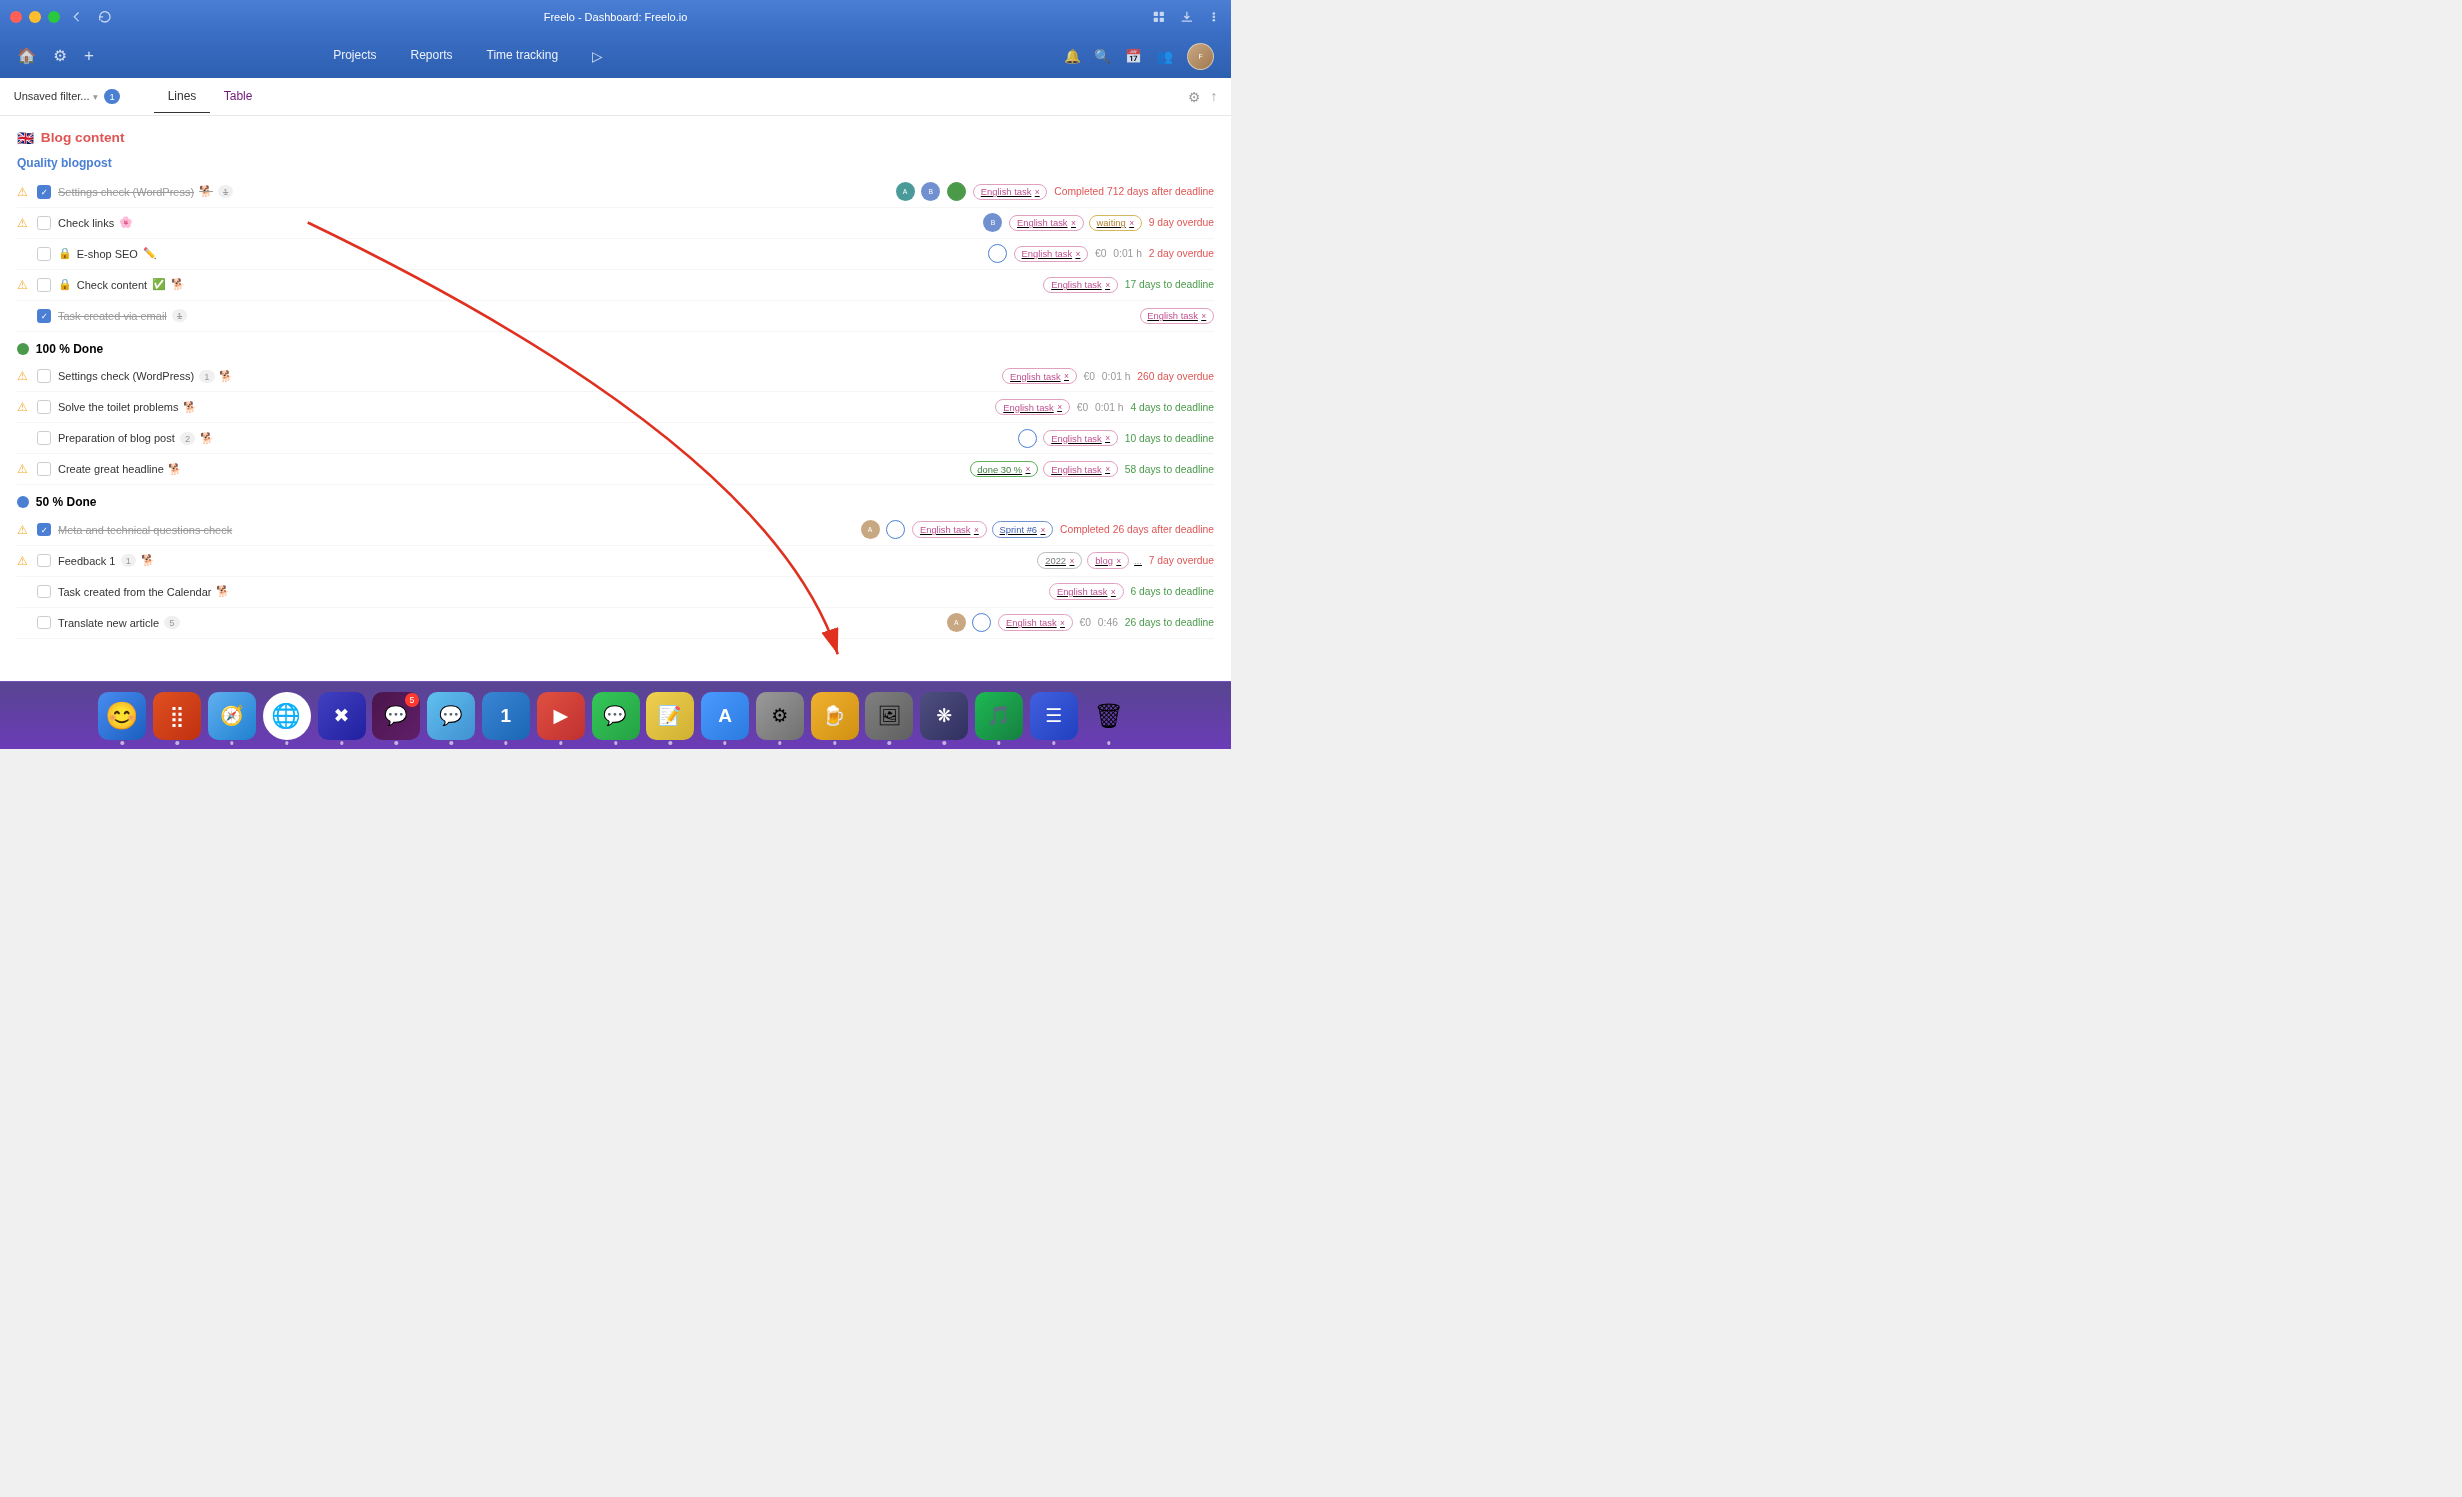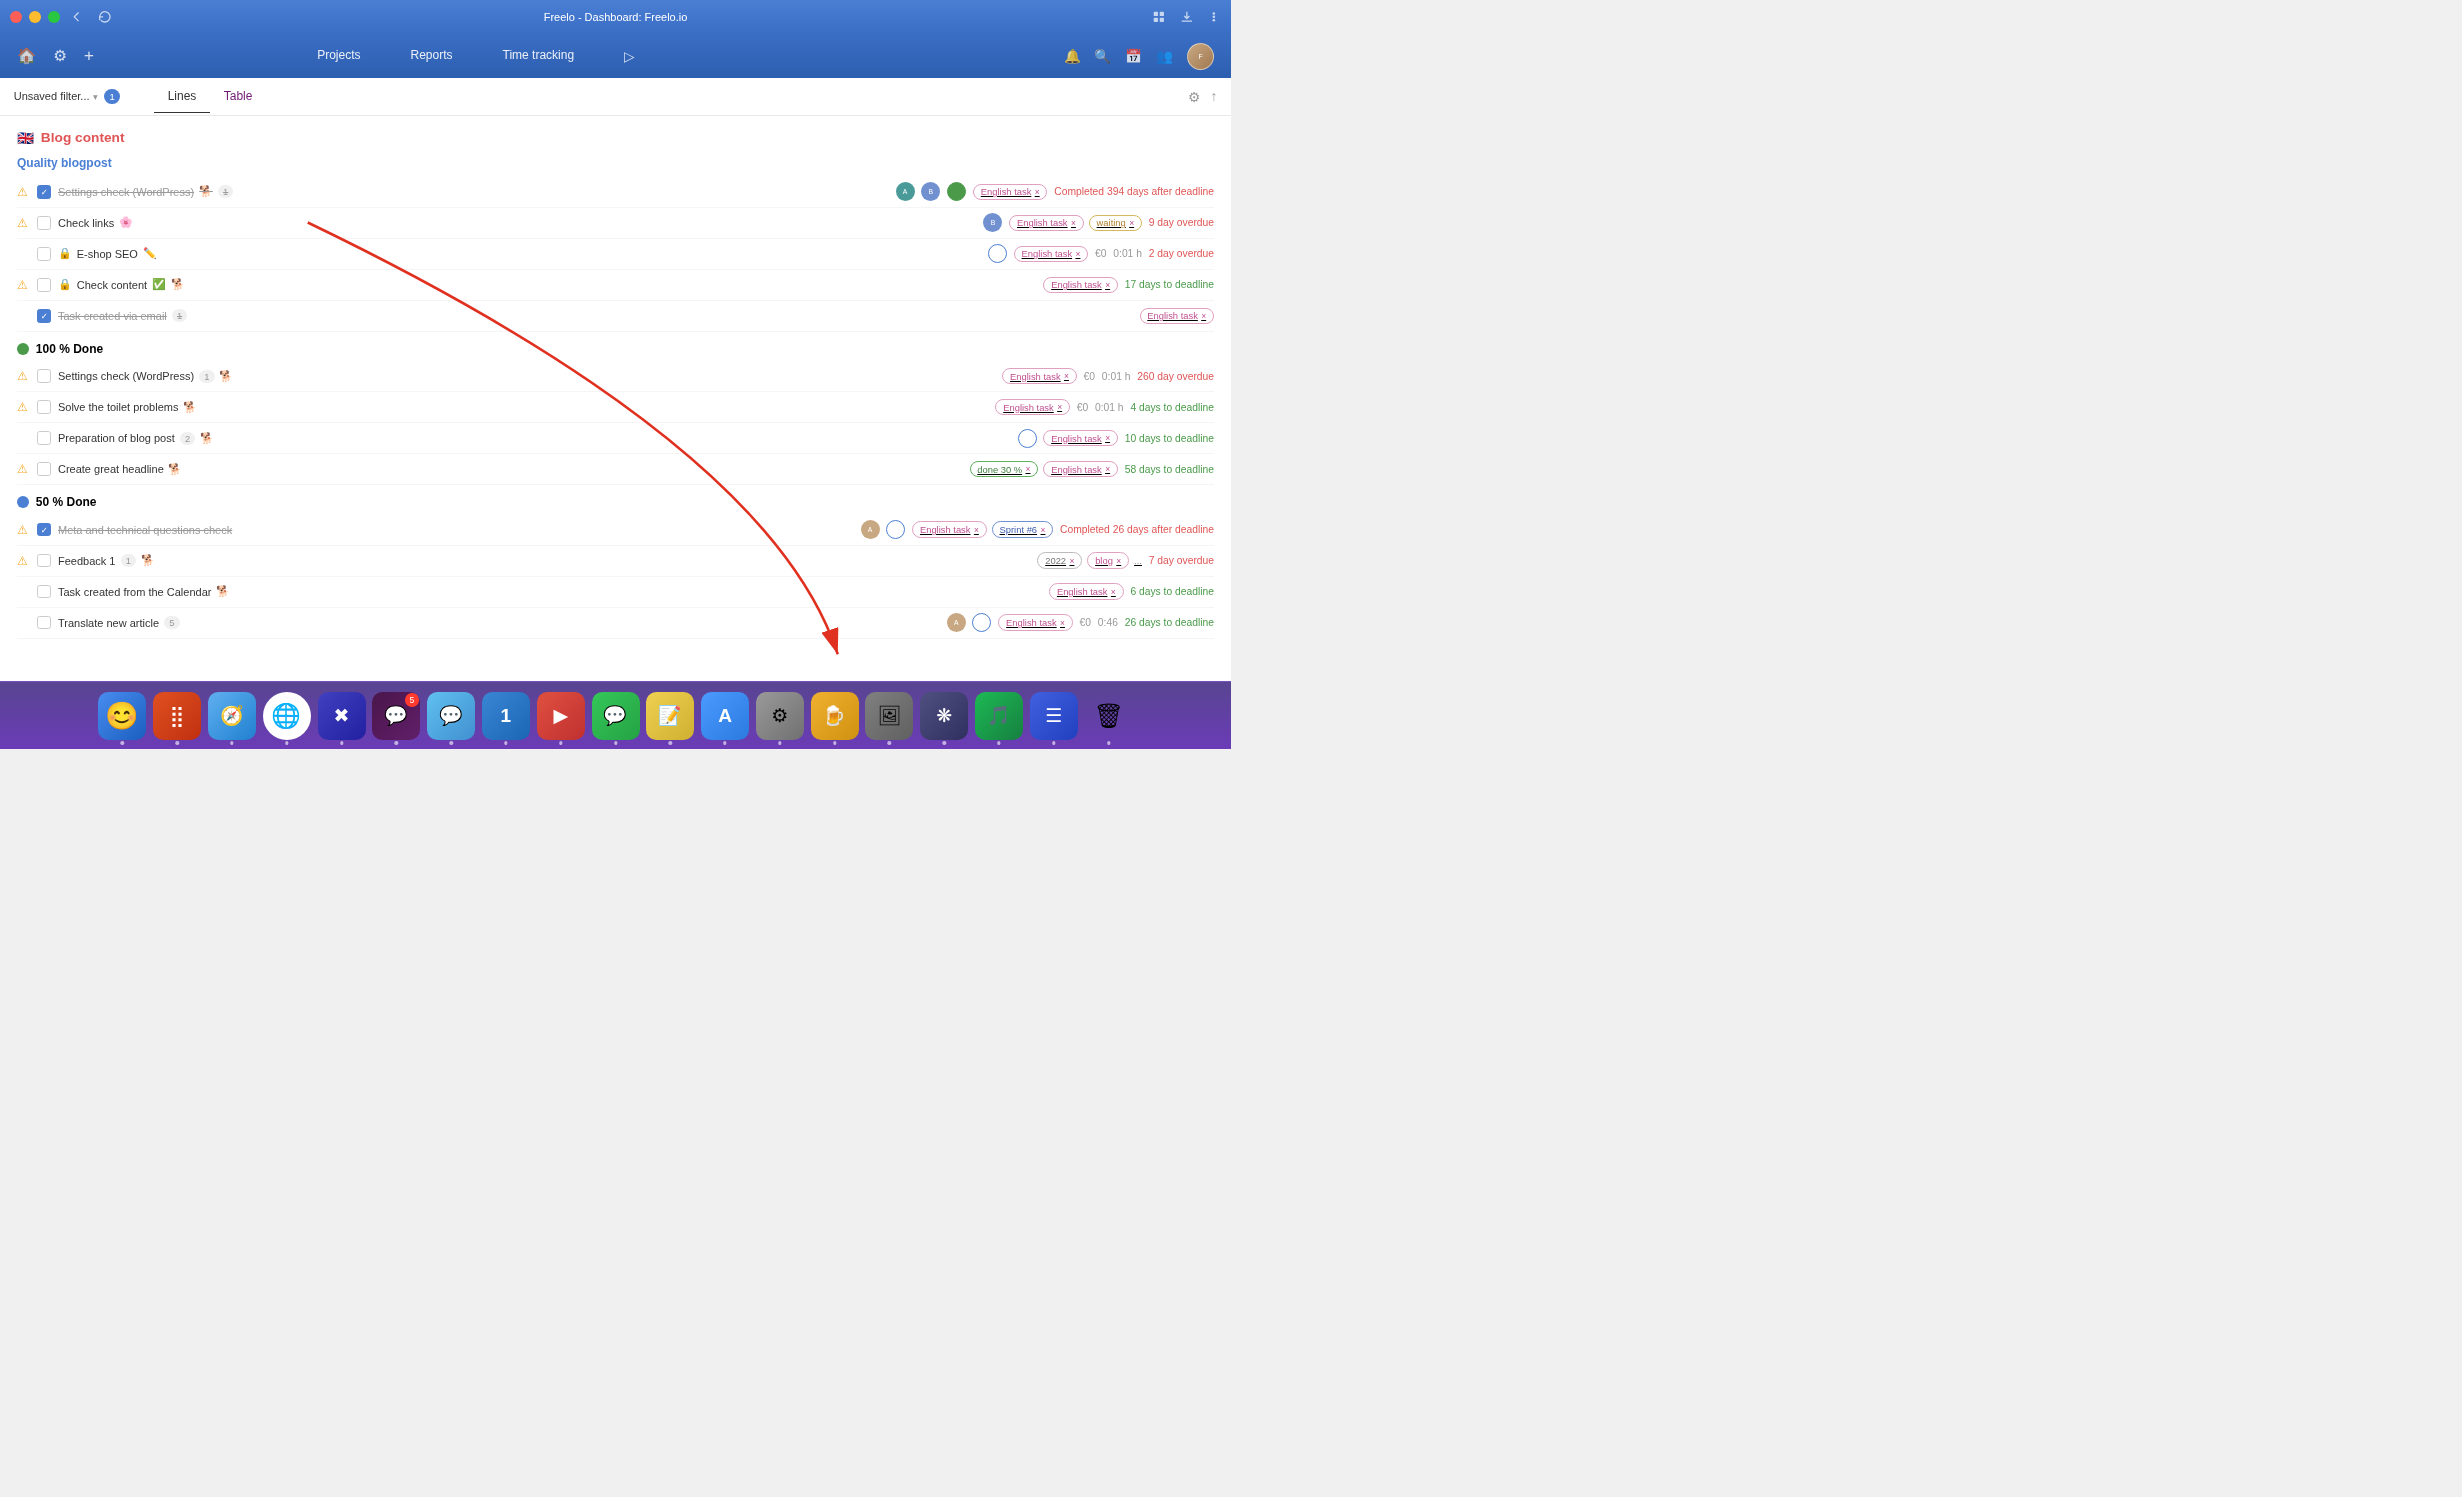--- a/index.html
+++ b/index.html
@@ -29,21 +29,21 @@
     
     .toolbar {
       background: linear-gradient(180deg, #3a6ec4 0%, #2d5fb0 100%);
       height: 44px;
       display: flex;
       align-items: center;
       padding: 0 17px;
       gap: 17px;
     }
     .toolbar-icon { color: rgba(255,255,255,0.8); font-size: 15.4px; cursor: pointer; }
-    .toolbar-nav { display: flex; gap: 50px; margin: 16px auto; }
+    .toolbar-nav { display: flex; gap: 34px; margin: 16px auto; }
     .toolbar-nav-item { color: rgba(255,255,255,0.9); font-size: 12px; font-weight: 400; cursor: pointer; }
     .toolbar-play { color: rgba(255,255,255,0.8); font-size: 13.7px; cursor: pointer; }
     .toolbar-right { display: flex; gap: 13.7px; align-items: center; margin-left: auto; }
     .toolbar-right-icon { color: rgba(255,255,255,0.8); font-size: 13.7px; cursor: pointer; }
     .avatar { width: 27px; height: 27px; border-radius: 50%; background: #c8a882; border: 1.7px solid rgba(255,255,255,0.5); display: flex; align-items: center; justify-content: center; font-size: 6.8px; color: white; overflow: hidden; cursor: pointer; }
 
     
     .filterbar {
       background: white;
       height: 38px;
@@ -262,21 +262,21 @@
       Settings check (WordPress)
       <span>🐕</span>
       <span class="count-badge">1</span>
     </span>
     <div class="avatar-sm teal">A</div>
     <div class="avatar-sm blue">B</div>
     <div class="circle-icon green"></div>
     <div class="task-tags">
       <span class="task-tag">English task <span class="tag-x">×</span></span>
     </div>
-    <span class="task-deadline-red">Completed 394 days after deadline</span>
+    <span class="task-deadline-red">Completed 712 days after deadline</span>
   </div>
 
   <div class="task-row">
     <span class="task-warning">⚠</span>
     <div class="task-checkbox"></div>
     <span class="task-name">
       Check links
       <span>🌸</span>
     </span>
     <div class="avatar-sm blue">B</div>

